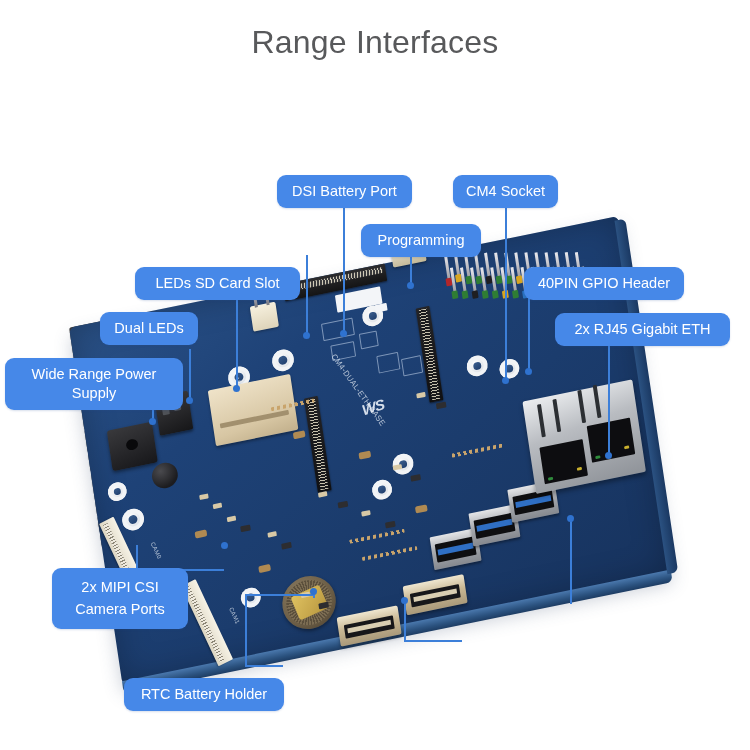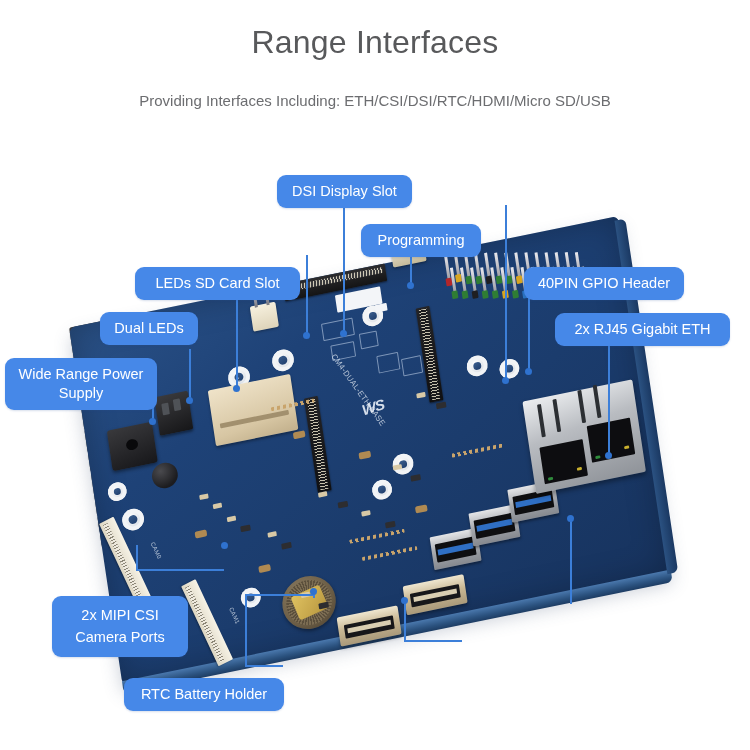--- a/index.html
+++ b/index.html
@@ -150,21 +150,20 @@
 
   .logo{position:absolute;color:#eaf0f8;font-size:15px;font-weight:700;
         font-style:italic;letter-spacing:-1px;opacity:.9;}
 </style>
 </head>
 <body>
 
 <div id="stage">
 
   <div class="title">Range Interfaces</div>
-  <div class="subtitle">Providing Interfaces Including: ETH/CSI/DSI/RTC/HDMI/Micro SD/USB</div>
 
   <div id="boardwrap">
     <div class="pcb"></div>
     <div class="pcb-edge"></div>
     <div class="pcb-side"></div>
 
     <div class="hole" style="left:24px;top:196px;width:22px;height:22px;">
         <i></i>
       </div>
     <div class="hole" style="left:150px;top:74px;width:22px;height:22px;">
@@ -425,36 +424,37 @@
   <div class="leader v" style="left:245px;top:595px;height:72px;"></div>
   <div class="leader h" style="left:245px;top:665px;width:38px;"></div>
   <div class="leader v" style="left:313px;top:592px;height:6px;"></div>
   <div class="leader h" style="left:245px;top:594px;width:70px;"></div>
   <div class="dot" style="left:310px;top:588px;"></div>
 
   <div class="leader v" style="left:136px;top:545px;height:26px;"></div>
   <div class="leader h" style="left:136px;top:569px;width:88px;"></div>
   <div class="dot" style="left:221px;top:542px;"></div>
 
-  <div class="badge" style="left:5px;top:358px;width:152px;">Wide Range Power Supply</div>
+  <div class="badge" style="left:5px;top:358px;width:178px;">Wide Range Power Supply</div>
 
   <div class="badge" style="left:100px;top:312px;width:98px;">Dual LEDs</div>
 
   <div class="badge" style="left:135px;top:267px;width:165px;">LEDs SD Card Slot</div>
 
 
-  <div class="badge" style="left:277px;top:175px;width:135px;">DSI Display Slot</div>
+  <div class="badge" style="left:277px;top:175px;width:135px;">DSI Battery Port</div>
 
   <div class="badge" style="left:361px;top:224px;width:120px;">Programming</div>
 
+  <div class="badge" style="left:453px;top:175px;width:105px;">CM4 Socket</div>
 
   <div class="badge" style="left:524px;top:267px;width:160px;">40PIN GPIO Header</div>
 
   <div class="badge" style="left:555px;top:313px;width:175px;">2x RJ45 Gigabit ETH</div>
 
 
 
   <div class="badge" style="left:124px;top:678px;width:160px;">RTC Battery Holder</div>
 
-  <div class="badge two" style="left:52px;top:568px;width:136px;margin-top:28px;">2x MIPI CSI
+  <div class="badge two" style="left:52px;top:568px;width:136px;">2x MIPI CSI
 Camera Ports</div>
 
 </div>
 
 </body></html>

